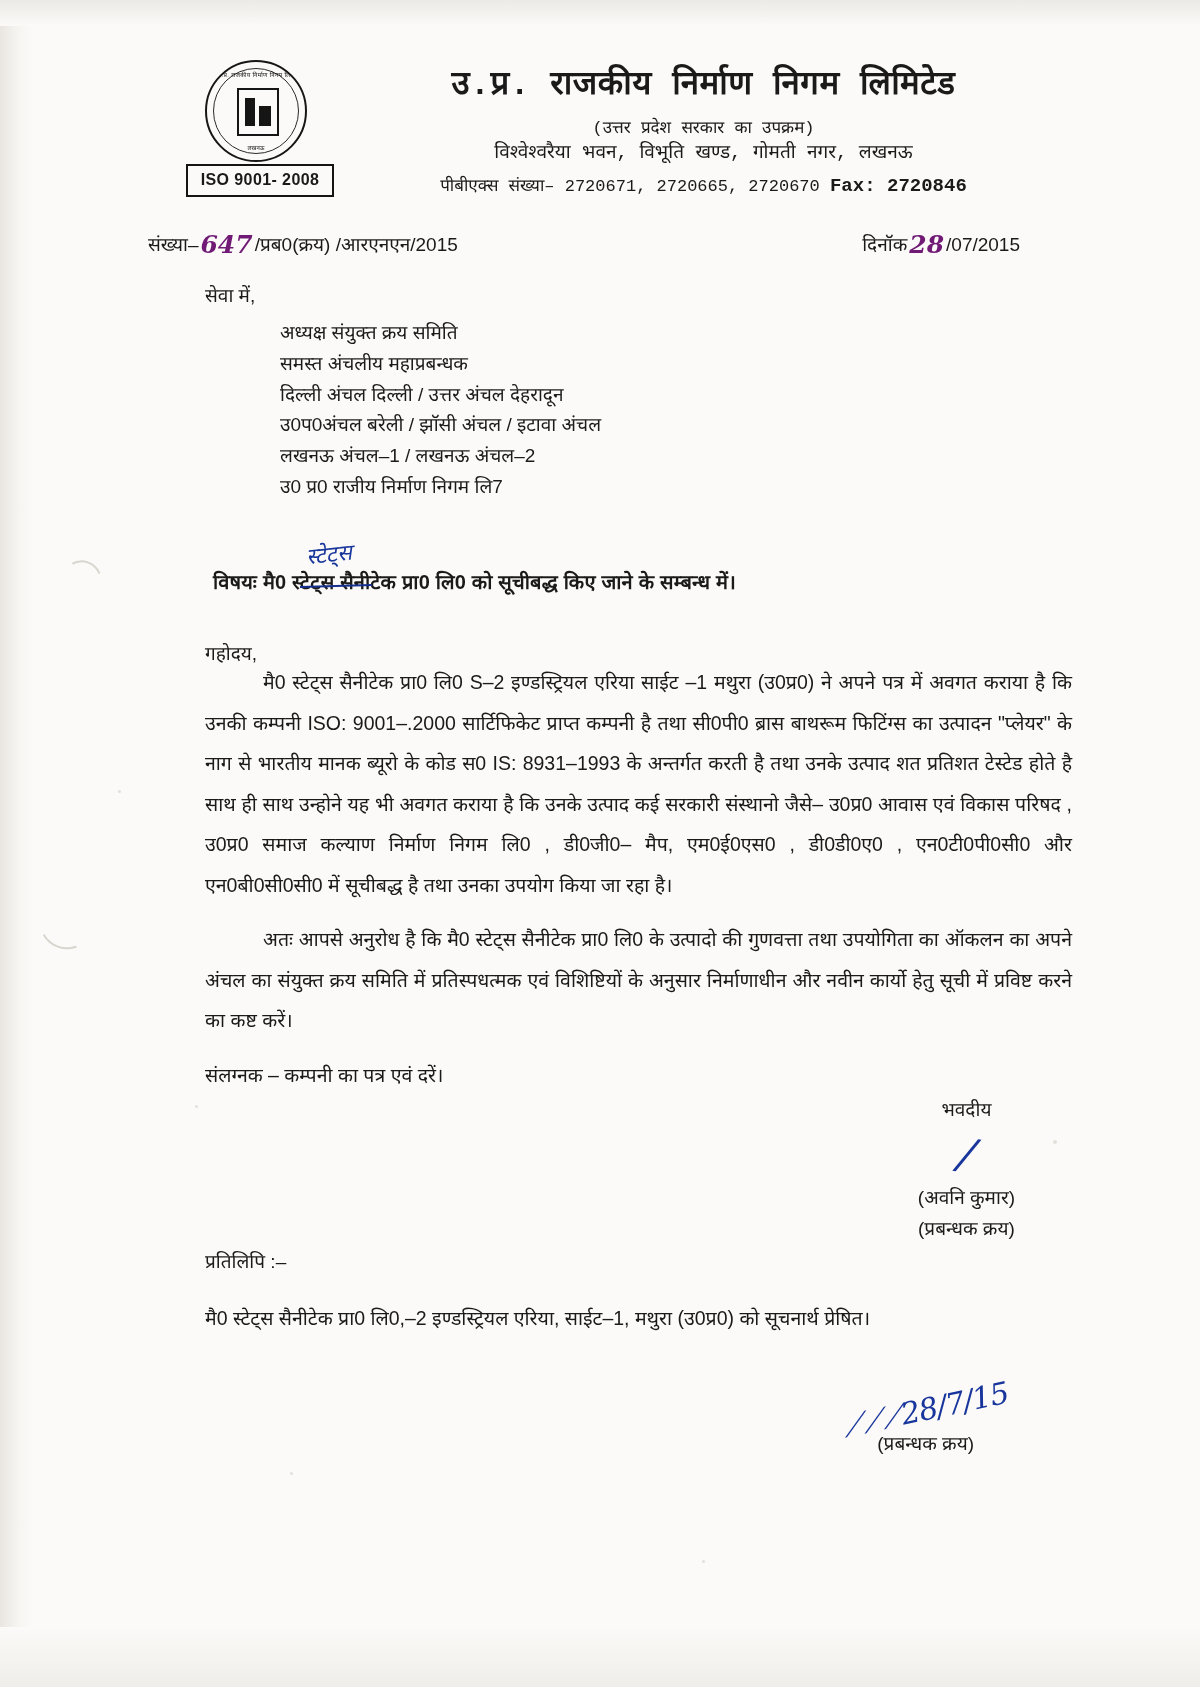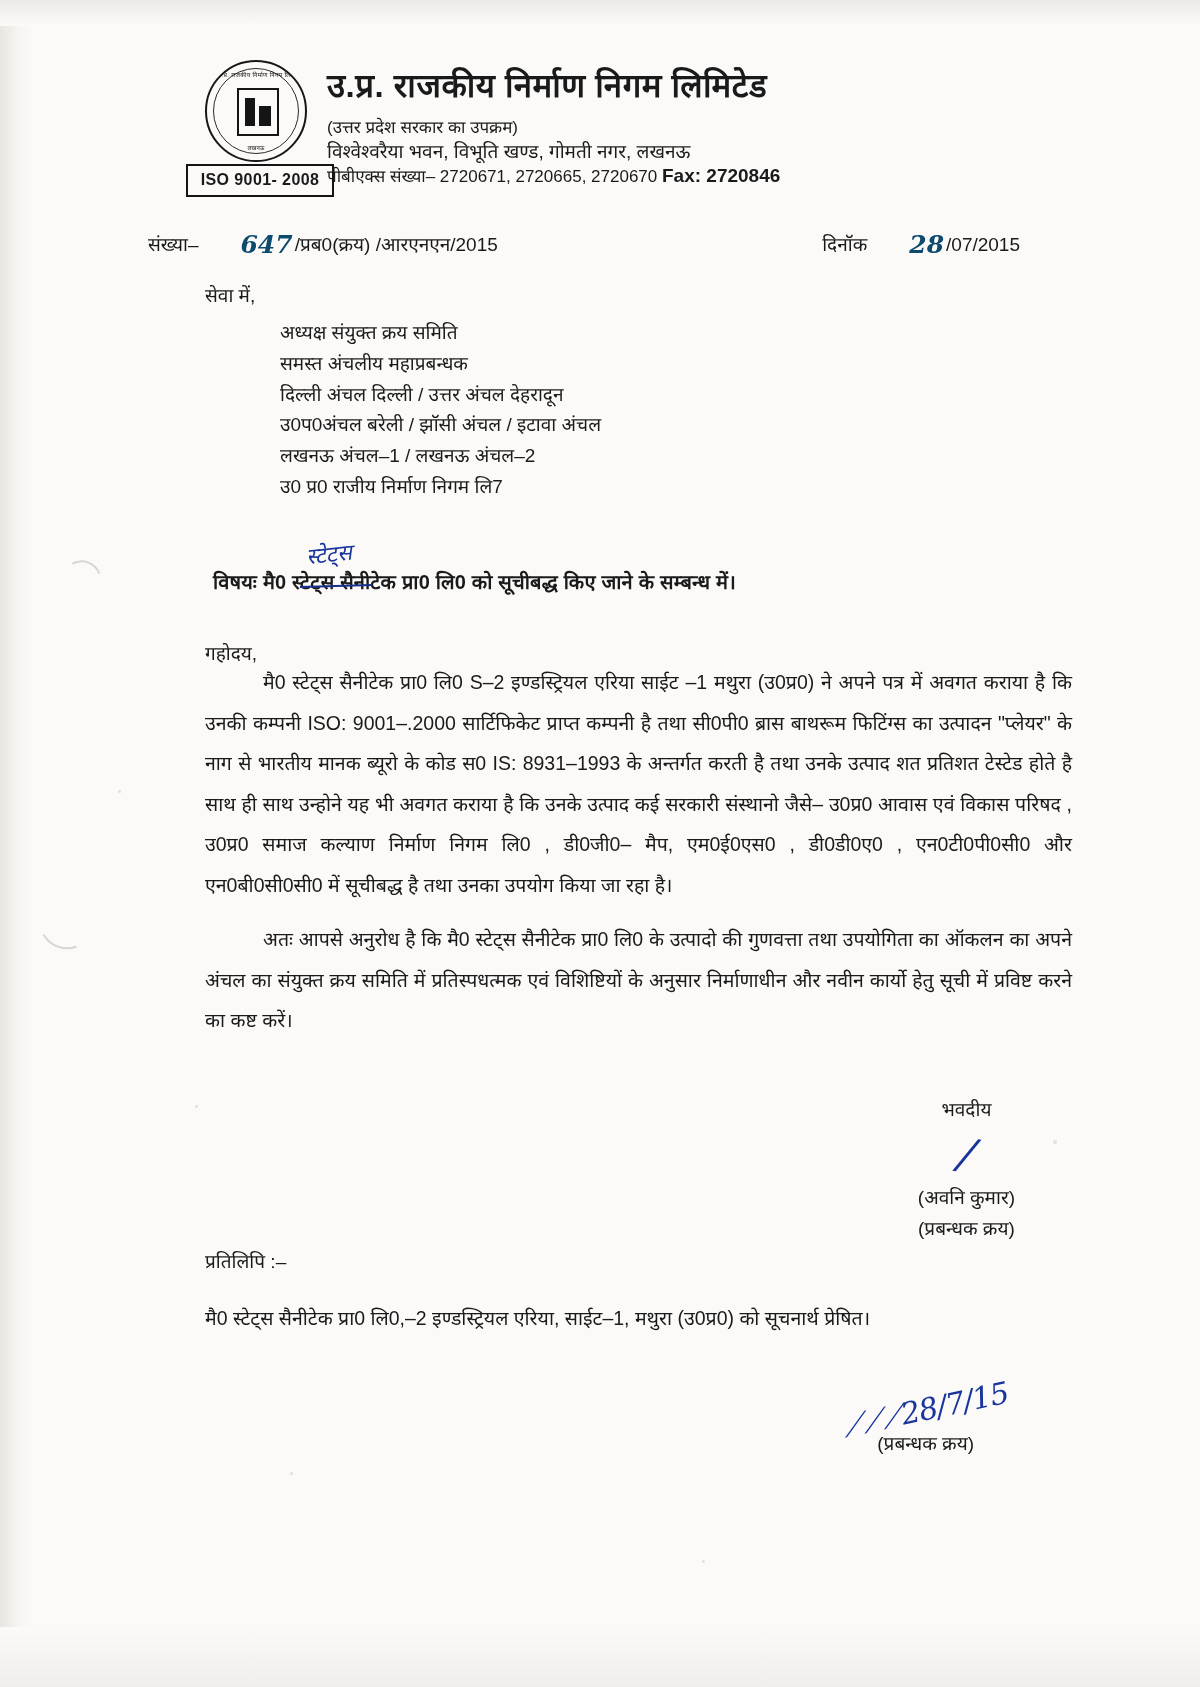--- a/index.html
+++ b/index.html
@@ -94,51 +94,51 @@
     padding: 5px 6px 6px;
     font-weight: bold;
     font-size: 16px;
     letter-spacing: .4px;
     display: inline-block;
     min-width: 132px;
   }
   .org-block {
     position: absolute;
     left: 327px; right: 120px; top: 14px;
-    text-align: left;
+    text-align: center;
+    font-family: Liberation Mono, monospace;
   }
   .org-title {
     font-size: 33px;
     font-weight: bold;
     letter-spacing: .5px;
     line-height: 1.2;
   }
   .org-sub1 { font-size: 17px; margin-top: 9px; }
   .org-sub2 { font-size: 19px; }
-  .org-sub3 { font-size: 17px; }
+  .org-sub3 { font-size: 17px; margin-top: 9px; }
   .org-sub3 .fax { font-weight: bold; font-size: 19px; }
 
   
   .refline {
     position: absolute;
     left: 148px; right: 120px; top: 228px;
     font-size: 19px;
   }
   .ref-left { position: absolute; left: 0; top: 0; white-space: nowrap; }
   .ref-right { position: absolute; right: 60px; top: 0; white-space: nowrap; }
   .hand {
     font-family: "DejaVu Serif", serif;
     font-style: italic;
     font-weight: bold;
-    color: #0c4a6e;
+    color: #701a75;
     font-size: 25px;
     padding: 0 2px;
     position: relative;
     top: 2px;
-    margin-left: 40px;
   }
 
   
   .to-label {
     position: absolute; left: 205px; top: 282px;
     font-size: 19px;
   }
   .addr {
     position: absolute; left: 280px; top: 318px;
     font-size: 19px;
@@ -297,20 +297,21 @@
     <span>मै0 स्टेट्स सैनीटेक प्रा0 लि0 को सूचीबद्ध किए जाने के सम्बन्ध में।</span>
   </div>
   <div class="subject-strike"></div>
   <div class="subject-correction">स्टेट्स</div>
 
   <div class="salutation">गहोदय,</div>
 
   <div class="body">
     <p>मै0 स्टेट्स सैनीटेक प्रा0 लि0 S–2 इण्डस्ट्रियल एरिया साईट –1 मथुरा (उ0प्र0) ने अपने पत्र में अवगत कराया है कि उनकी कम्पनी ISO: 9001–.2000 सार्टिफिकेट प्राप्त कम्पनी है तथा सी0पी0 ब्रास बाथरूम फिटिंग्स का उत्पादन "प्लेयर" के नाग से भारतीय मानक ब्यूरो के कोड स0 IS: 8931–1993 के अन्तर्गत करती है तथा उनके उत्पाद शत प्रतिशत टेस्टेड होते है साथ ही साथ उन्होने यह भी अवगत कराया है कि उनके उत्पाद कई सरकारी संस्थानो जैसे– उ0प्र0 आवास एवं विकास परिषद , उ0प्र0 समाज कल्याण निर्माण निगम लि0 , डी0जी0– मैप, एम0ई0एस0 , डी0डी0ए0 , एन0टी0पी0सी0 और एन0बी0सी0सी0 में सूचीबद्ध है तथा उनका उपयोग किया जा रहा है।</p>
     <p>अतः आपसे अनुरोध है कि मै0 स्टेट्स सैनीटेक प्रा0 लि0 के उत्पादो की गुणवत्ता तथा उपयोगिता का ऑकलन का अपने अंचल का संयुक्त क्रय समिति में प्रतिस्पधत्मक एवं विशिष्टियों के अनुसार निर्माणाधीन और नवीन कार्यो हेतु सूची में प्रविष्ट करने का कष्ट करें।</p>
+    <p class="noindent">संलग्नक – कम्पनी का पत्र एवं दरें।</p>
   </div>
 
   <div class="sign-block">
     <div>भवदीय</div>
     <div class="sign-mark">⁄</div>
     <div>(अवनि कुमार)</div>
     <div>(प्रबन्धक क्रय)</div>
   </div>
 
   <div class="copy-label">प्रतिलिपि :–</div>

